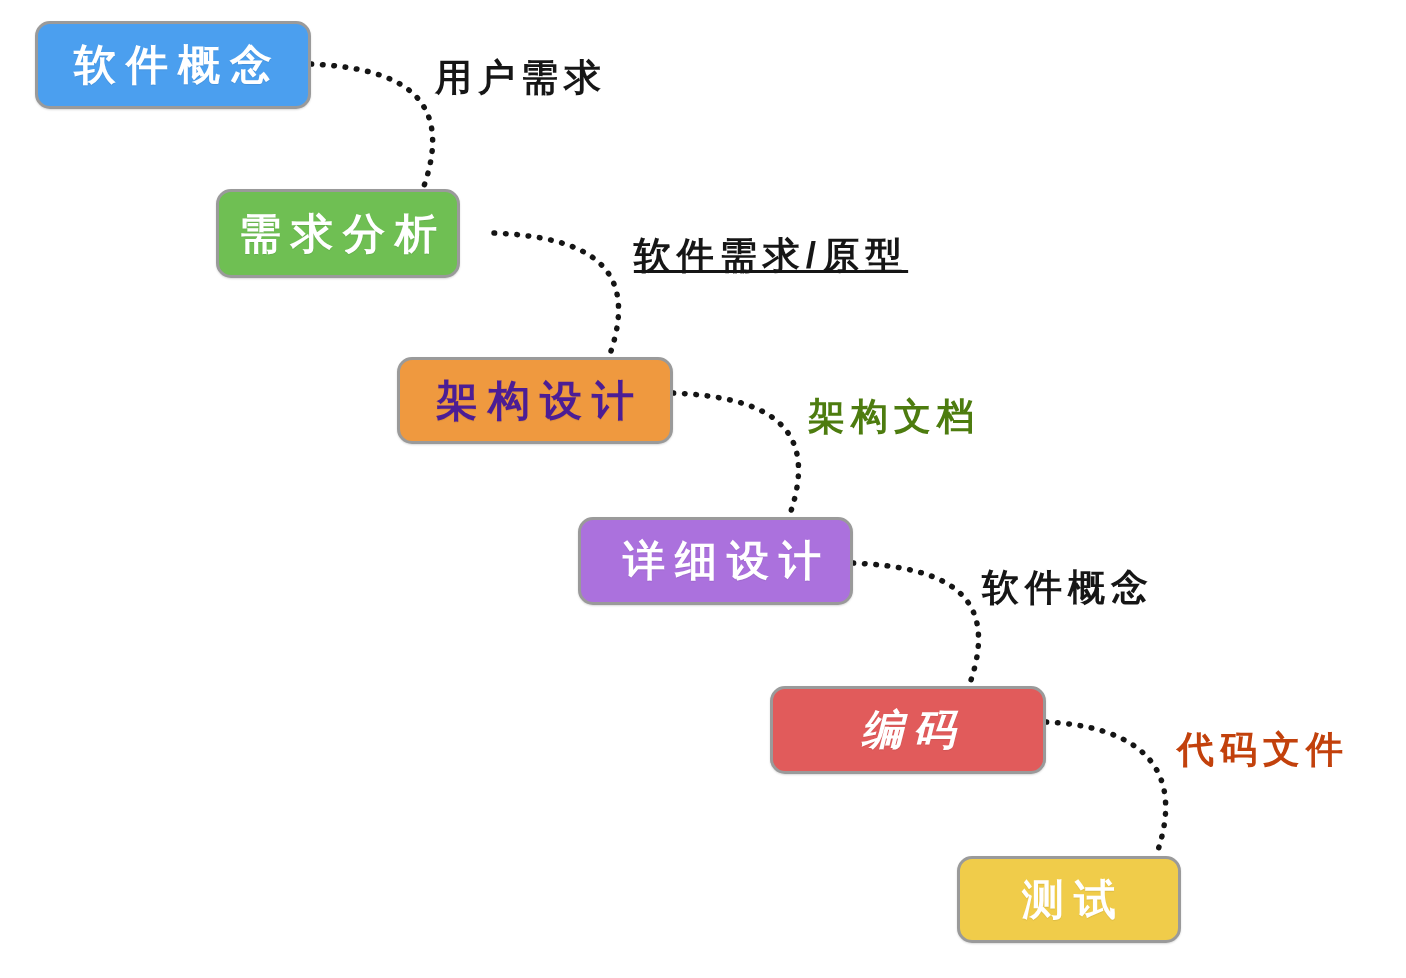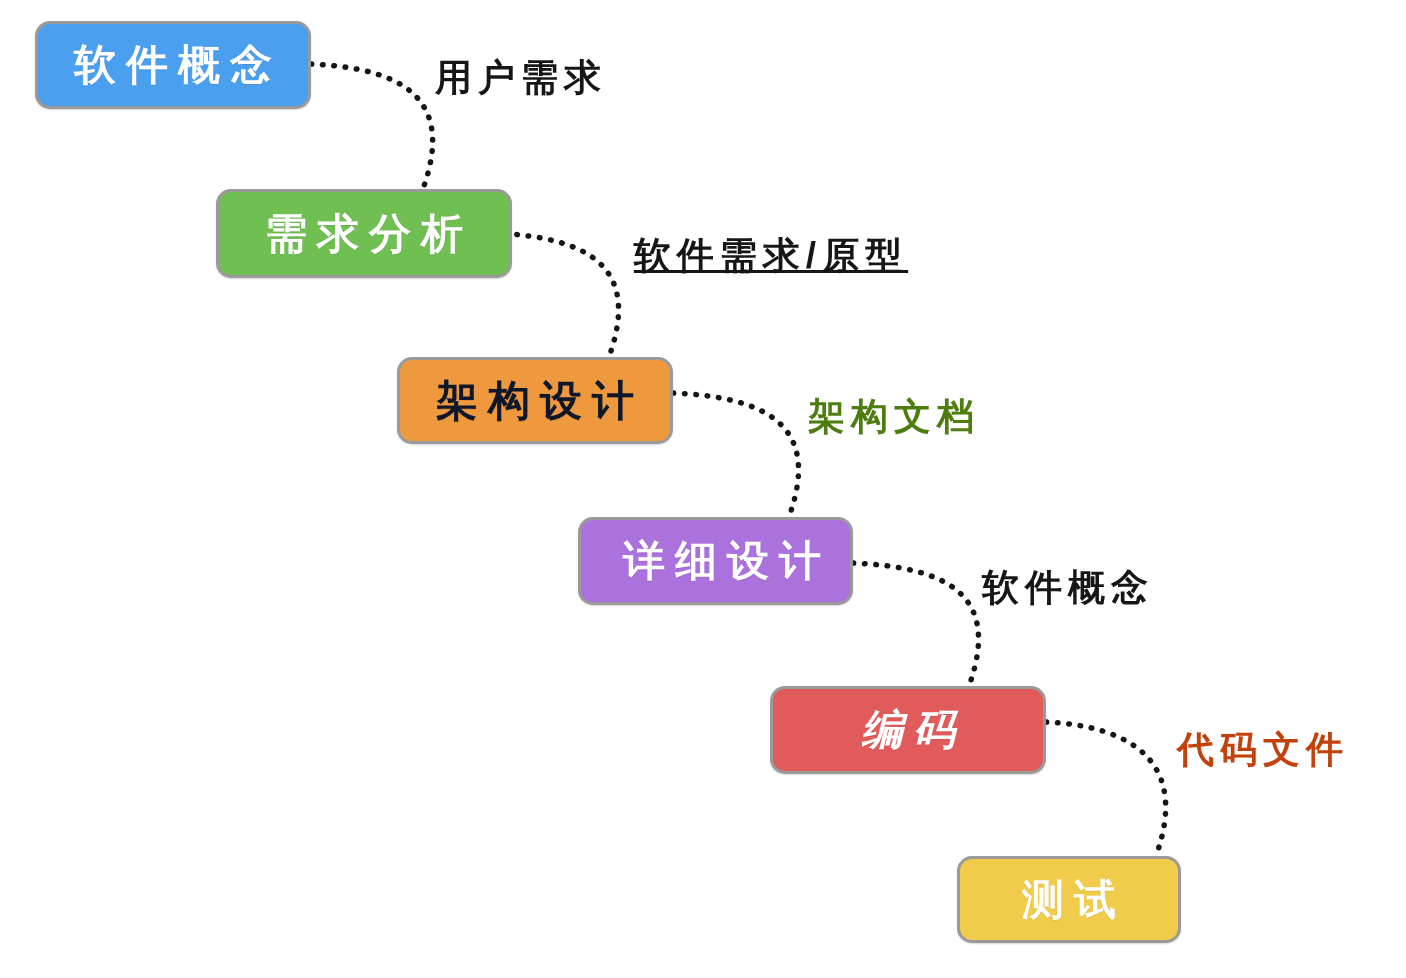--- a/index.html
+++ b/index.html
@@ -65,25 +65,25 @@
       <path d="M 311 64 C 399.14 68, 455 96, 424 186" class="connector" style="stroke: rgb(21, 21, 21);"></path>
       <path d="M 494 233 C 584.48 237, 641 264, 610 354" class="connector" style="stroke: rgb(21, 21, 21);"></path>
       <path d="M 673 393 C 764.26 397, 821 424, 790 514" class="connector" style="stroke: rgb(21, 21, 21);"></path>
       <path d="M 853 563 C 944.26 567, 1001 593, 970 683" class="connector" style="stroke: rgb(21, 21, 21);"></path>
       <path d="M 1046 722 C 1132.58 726, 1188 763, 1157 853" class="connector" style="stroke: rgb(21, 21, 21);"></path>
     </svg>
   <div id="node-layer">
       <div class="node" style="left: 35px; top: 21px; width: 276px; height: 88px; background: rgb(75, 159, 239); border-color: rgb(154, 154, 154);">
         <span class="node-label" style="color: rgb(255, 255, 255);">软件概念</span>
       </div>
-      <div class="node" style="left: 216px; top: 189px; width: 296px; height: 89px; background: rgb(111, 191, 83); border-color: rgb(154, 154, 154);">
+      <div class="node" style="left: 216px; top: 189px; width: 244px; height: 89px; background: rgb(111, 191, 83); border-color: rgb(154, 154, 154);">
         <span class="node-label" style="color: rgb(255, 255, 255);">需求分析</span>
       </div>
       <div class="node" style="left: 397px; top: 357px; width: 276px; height: 87px; background: rgb(239, 153, 63); border-color: rgb(154, 154, 154);">
-        <span class="node-label" style="color: #0f172a; text-align: right;">架构设计</span>
+        <span class="node-label" style="color: #4c1d95; text-align: right;">架构设计</span>
       </div>
       <div class="node" style="left: 578px; top: 517px; width: 275px; height: 88px; background: rgb(171, 113, 221); border-color: rgb(154, 154, 154); padding-left: 13px;">
         <span class="node-label" style="color: rgb(255, 255, 255);">详细设计</span>
       </div>
       <div class="node" style="left: 770px; top: 686px; width: 276px; height: 88px; background: rgb(225, 91, 91); border-color: rgb(154, 154, 154); font-style: italic;">
         <span class="node-label" style="color: rgb(255, 255, 255);">编码</span>
       </div>
       <div class="node" style="left: 957px; top: 856px; width: 224px; height: 87px; background: rgb(240, 204, 74); border-color: rgb(154, 154, 154);">
         <span class="node-label" style="color: rgb(255, 255, 255);">测试</span>
       </div>

